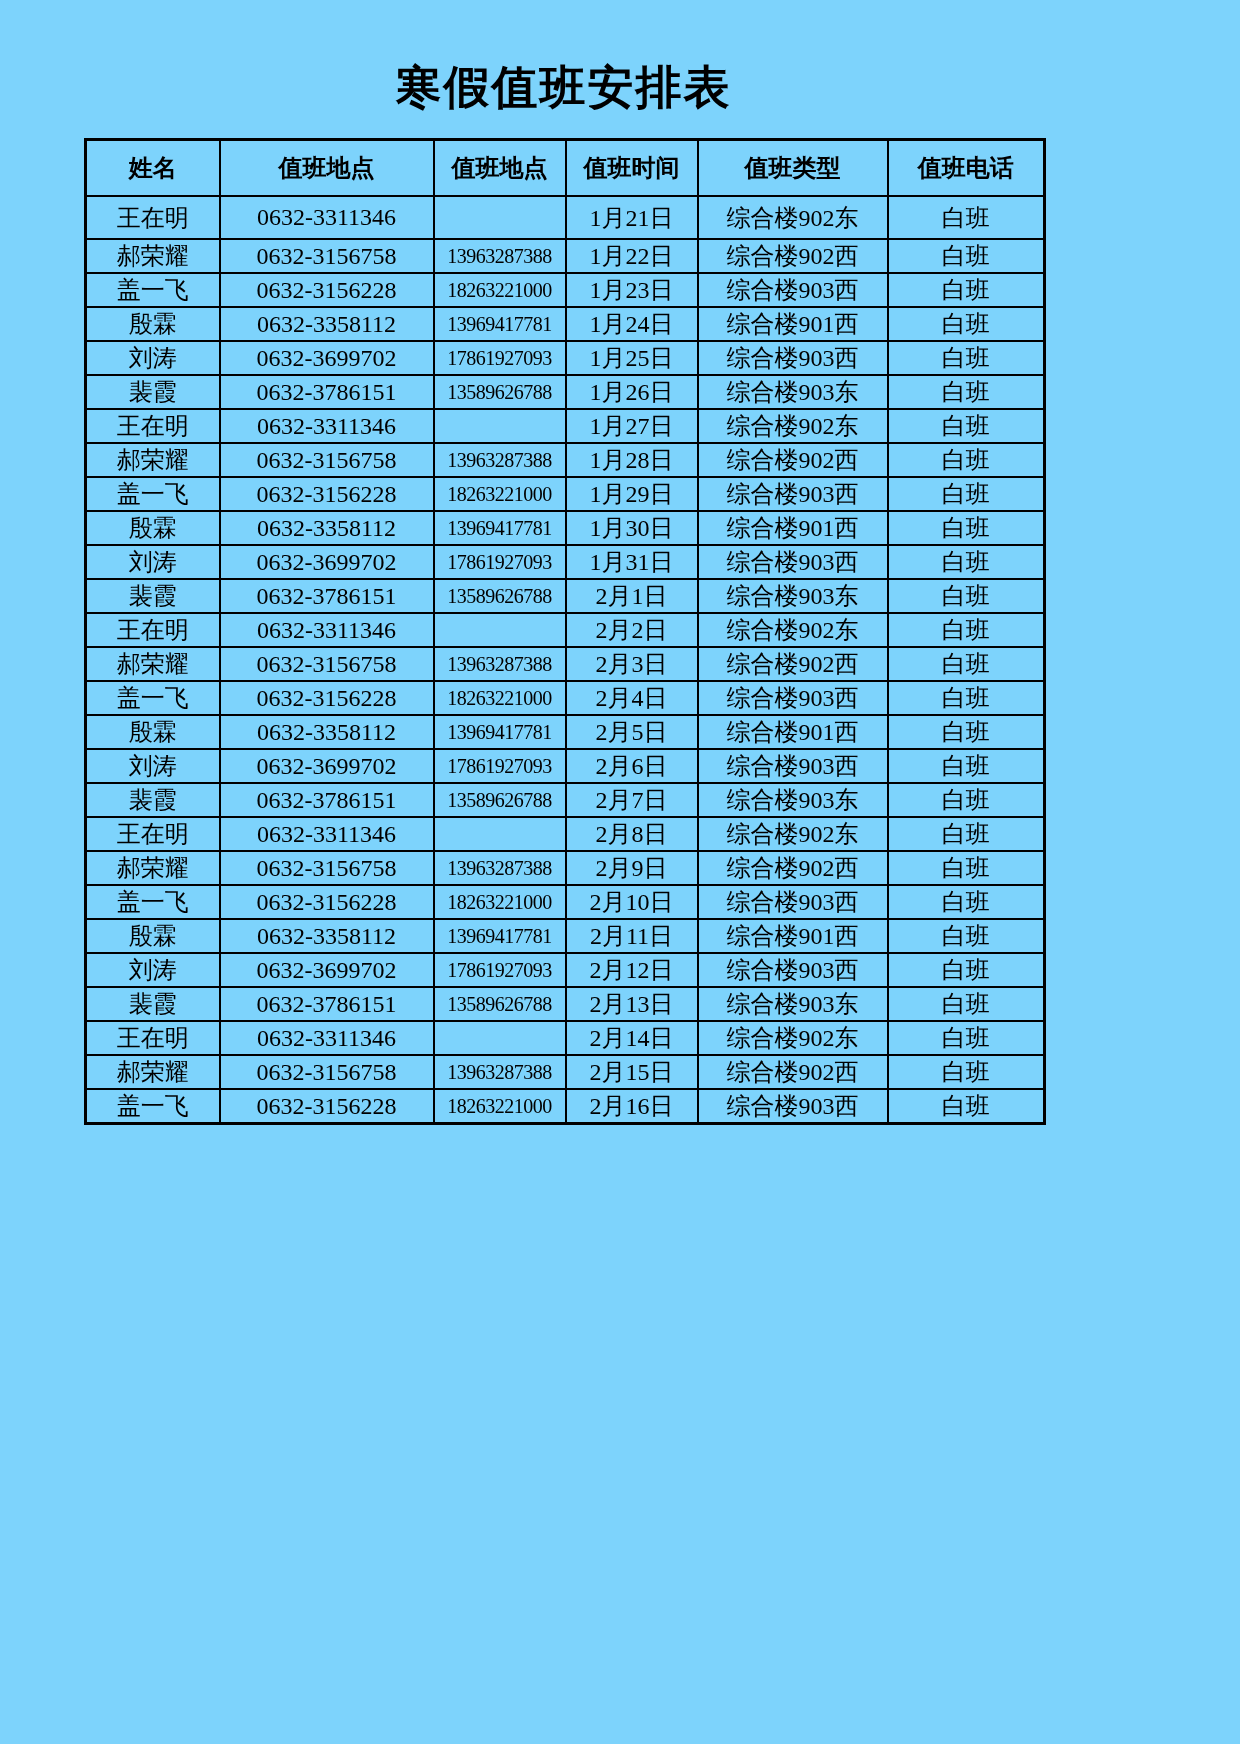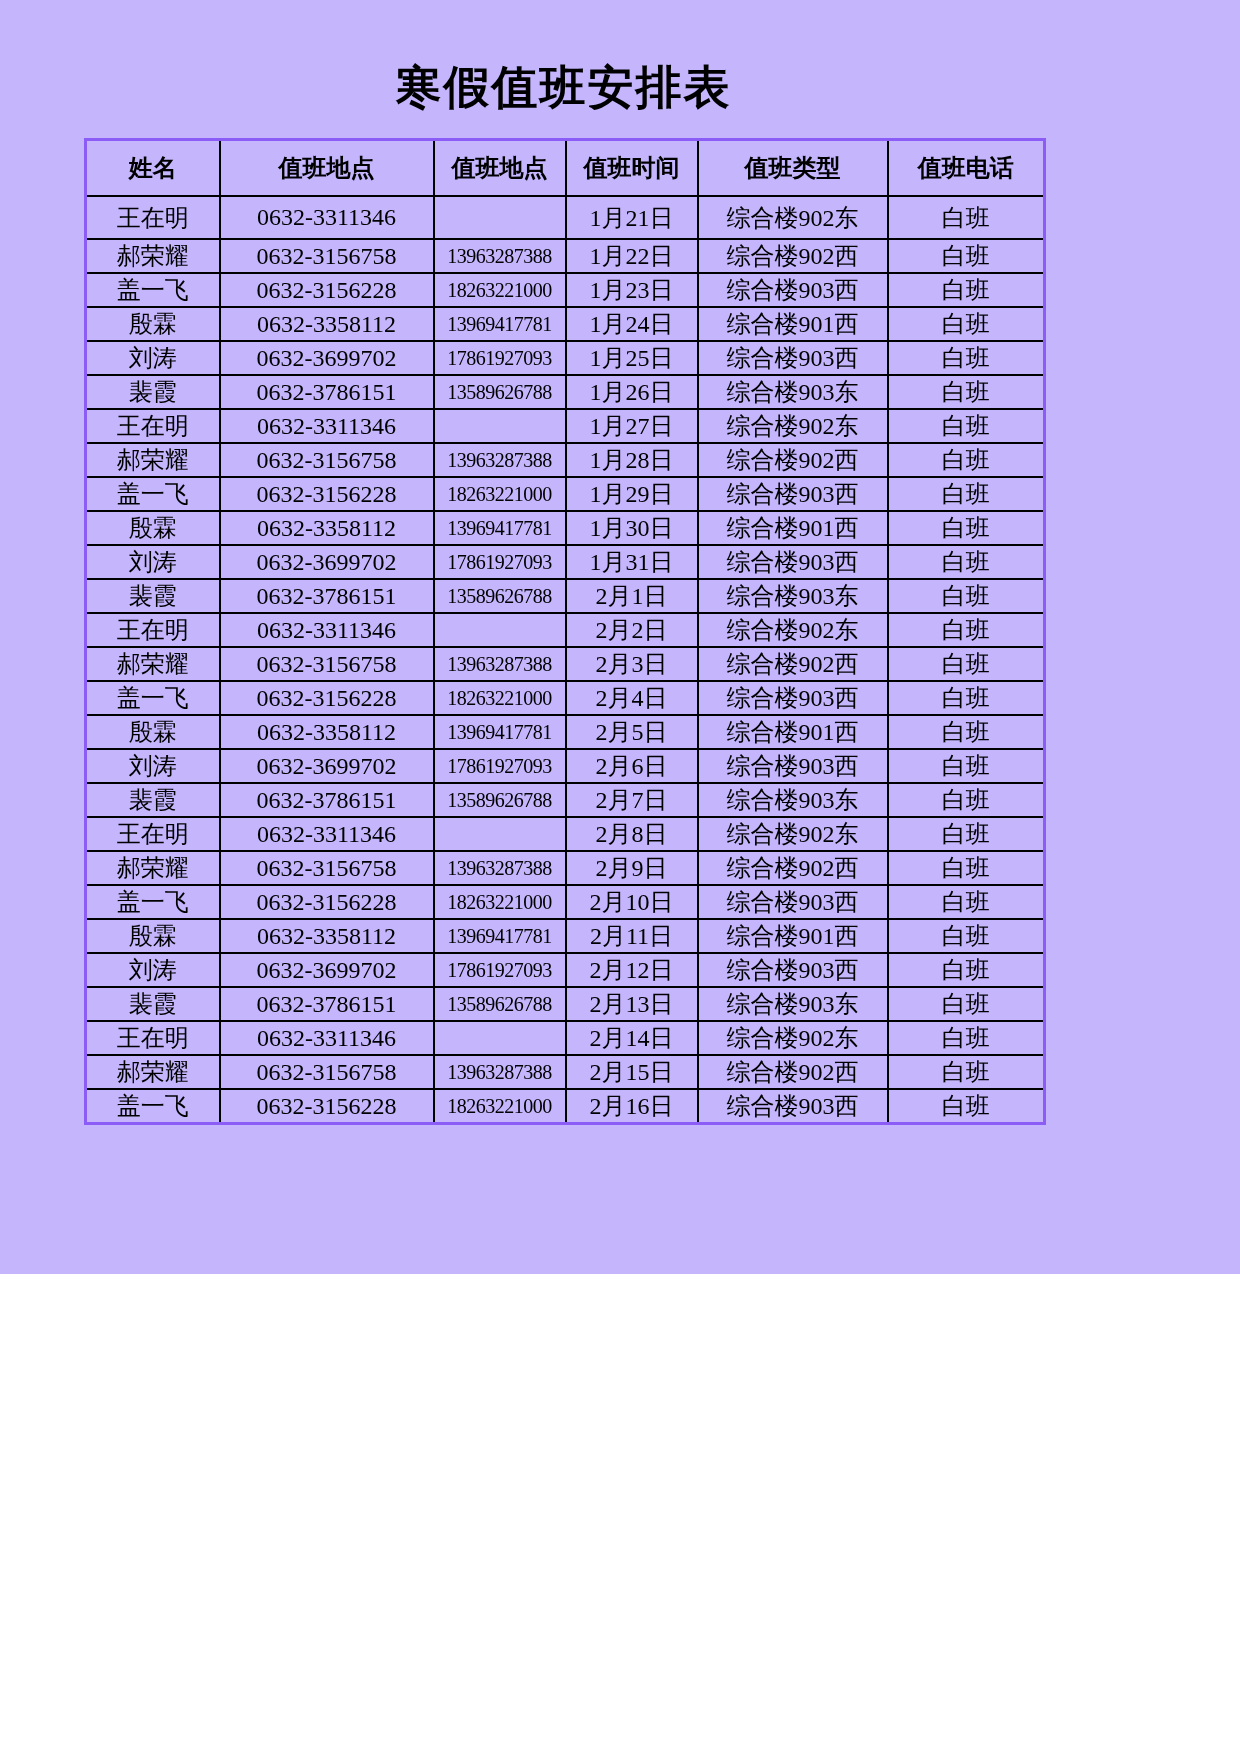--- a/index.html
+++ b/index.html
@@ -5,42 +5,42 @@
   html, body {
     margin: 0;
     padding: 0;
     background: #ffffff;
     font-family: "Liberation Serif", "DejaVu Serif", serif;
     color: #000000;
   }
   .page {
     position: relative;
     width: 1240px;
-    height: 1274px;
-    background: #c4b5fd;
+    height: 1744px;
+    background: #7dd3fc;
     overflow: hidden;
   }
   .content {
     width: 959px;
     margin-left: 84px;
     padding-top: 64px;
   }
   .doc-title {
     margin: 0 0 26px 0;
     text-align: center;
     font-size: 46px;
     line-height: 1.05;
     font-weight: bold;
     letter-spacing: 2px;
   }
   table.duty-table {
     border-collapse: collapse;
     table-layout: fixed;
     width: 959px;
-    border: 3px solid #8b5cf6;
+    border: 3px solid #000000;
   }
   .duty-table th,
   .duty-table td {
     border: 2px solid #000000;
     text-align: center;
     vertical-align: middle;
     padding: 0;
     overflow: hidden;
     white-space: nowrap;
   }

